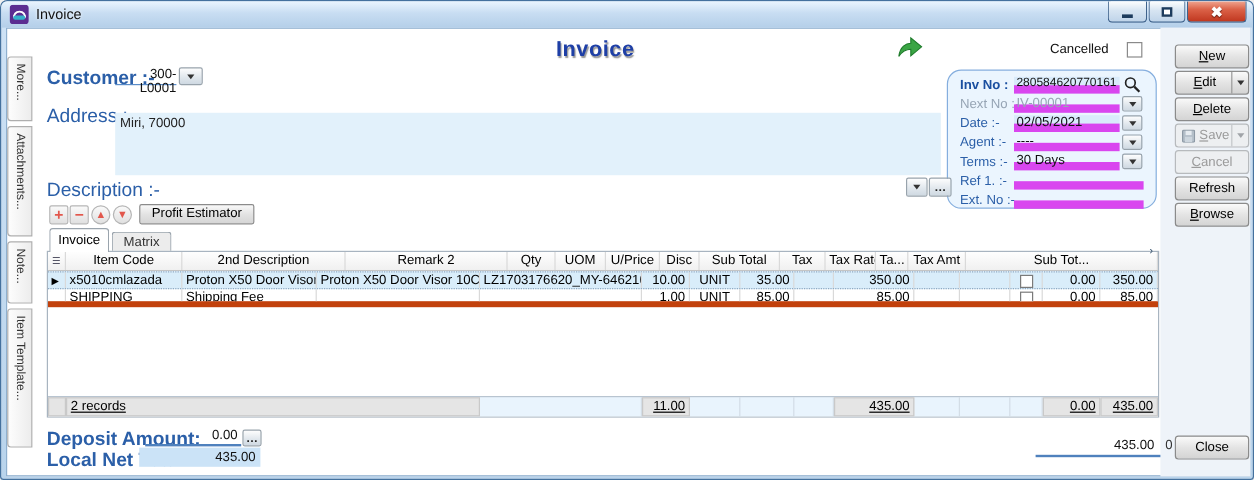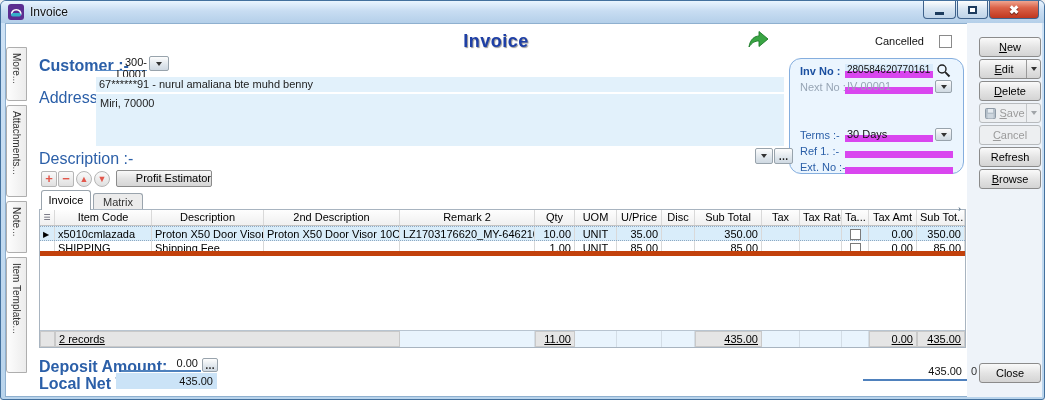--- a/index.html
+++ b/index.html
@@ -54,21 +54,21 @@
     font-size:11px; color:#111; border-bottom:7px solid #d946ef; padding-left:2px; white-space:nowrap; }
   .ip-val.filled { background:#d9ebfb; }
   .ip-val.gray { color:#97a5b5; }
   .ip-dd { position:absolute; left:145px; top:0; width:17px; height:13px; }
   
   .tb-btn { position:absolute; top:170px; width:16px; height:16px;
     background:linear-gradient(#fafafa,#e0e0e0); border:1px solid #b5b5b5; border-radius:2px;
     color:#e2574c; font-weight:bold; font-size:13px; line-height:13px; text-align:center; }
   .tb-btn.round { border-radius:50%; font-size:9px; line-height:14px; }
   .push-btn { background:linear-gradient(#f9f9f9,#e3e3e3 50%,#d6d6d6); border:1px solid #8b8b8b;
-    border-radius:2px; font-size:11px; color:#000; text-align:right; }
+    border-radius:2px; font-size:11px; color:#000; text-align:center; }
   
   .dtab { position:absolute; font-size:11px; text-align:center;
     border:1px solid #9aa4ad; border-bottom:none; border-radius:3px 3px 0 0; }
   .dtab.active { background:#fff; z-index:2; }
   .dtab.idle { background:#ececec; color:#333; }
   
   .grid { position:absolute; left:38px; top:208px; width:927px; height:139px;
     border:1px solid #a8b4c0; background:#fff; display:flex; flex-direction:column; font-size:11px; }
   .ghead { display:flex; height:16px; background:linear-gradient(#fefefe,#f0f0f0);
     border-bottom:1px solid #c4c4c4; }
@@ -145,40 +145,53 @@
     <path d="M2 17 C3 9 8 6 12 6 L12 1.5 L21 9 L12 16.5 L12 11 C8 11 5 12.5 2 17 Z" fill="#3aa544" stroke="#1c7a29" stroke-width="0.9"></path>
   </svg>
   <span class="abs" style="left:874px; top:34px; font-size:11px; color:#111;">Cancelled</span>
   <div class="abs chk" style="left:938px; top:34px; width:13px; height:13px;"></div>
 
   <span class="abs lbl b" style="left:38px; top:56px;">Customer :-</span>
   <div class="abs uline" style="left:95px; top:55px; width:51px; height:15px; font-size:11px; color:#111; padding-left:2px;">300-L0001</div>
   <div class="abs mini-btn" style="left:148px; top:55px; width:20px; height:15px;">
       <span class="tri"></span>
     </div>
-  <div class="abs band" style="left:95px; top:76px; width:688px; height:15px; padding:1px 0 0 3px;">67******91 - nurul amaliana bte muhd benny</div>
   <span class="abs lbl" style="left:38px; top:88px;">Address :-</span>
   <div class="abs band" style="left:95px; top:93px; width:688px; height:52px; padding:3px 0 0 4px;">Miri, 70000</div>
 
   <div class="info-panel">
     <div class="ip-row" style="top:5px;">
       <span class="ip-lbl bold">Inv No :</span>
       <div class="ip-val filled" style="font-size:10px;">280584620770161</div>
       <svg class="abs" style="left:146px; top:-1px;" width="15" height="15" viewBox="0 0 15 15">
         <circle cx="6" cy="6" r="4" fill="none" stroke="#222" stroke-width="1.4"></circle>
         <line x1="9.2" y1="9.2" x2="13.5" y2="13.5" stroke="#222" stroke-width="1.9"></line>
       </svg>
     </div>
     <div class="ip-row" style="top:21px;">
       <span class="ip-lbl gray">Next No :-</span>
       <div class="ip-val gray">IV-00001</div>
       <div class="ip-dd mini-btn">
           <span class="tri"></span>
         </div>
     </div>
+    <div class="ip-row" style="top:37px;">
+      <span class="ip-lbl">Date :-</span>
+      <div class="ip-val filled">02/05/2021</div>
+      <div class="ip-dd mini-btn">
+          <span class="tri"></span>
+        </div>
+    </div>
+    <div class="ip-row" style="top:53px;">
+      <span class="ip-lbl">Agent :-</span>
+      <div class="ip-val">----</div>
+      <div class="ip-dd mini-btn">
+          <span class="tri"></span>
+        </div>
+    </div>
     <div class="ip-row" style="top:69px;">
       <span class="ip-lbl">Terms :-</span>
       <div class="ip-val">30 Days</div>
       <div class="ip-dd mini-btn">
           <span class="tri"></span>
         </div>
     </div>
     <div class="ip-row" style="top:85px;">
       <span class="ip-lbl">Ref 1. :-</span>
       <div class="ip-val" style="width:108px;"></div>
@@ -203,21 +216,20 @@
   <div class="tb-btn round" style="left:93px;"><span>▼</span></div>
   <div class="abs push-btn" style="left:115px; top:169px; width:96px; height:17px; line-height:15px;">Profit Estimator</div>
 
   <div class="dtab active" style="left:40px; top:189px; width:50px; height:20px; line-height:19px;">Invoice</div>
   <div class="dtab idle" style="left:92px; top:192px; width:50px; height:17px; line-height:16px;">Matrix</div>
 
   <div class="grid">
     <div class="ghead">
       <div class="gcell c0" style="font-size:8px; color:#556; line-height:13px;">☰</div>
       <div class="gcell c1">Item Code</div>
-      <div class="gcell c2">Description</div>
       <div class="gcell c3">2nd Description</div>
       <div class="gcell c4">Remark 2</div>
       <div class="gcell c5">Qty</div>
       <div class="gcell c6">UOM</div>
       <div class="gcell c7">U/Price</div>
       <div class="gcell c8">Disc</div>
       <div class="gcell c9">Sub Total</div>
       <div class="gcell c10">Tax</div>
       <div class="gcell c11">Tax Rate</div>
       <div class="gcell c12">Ta...</div>

